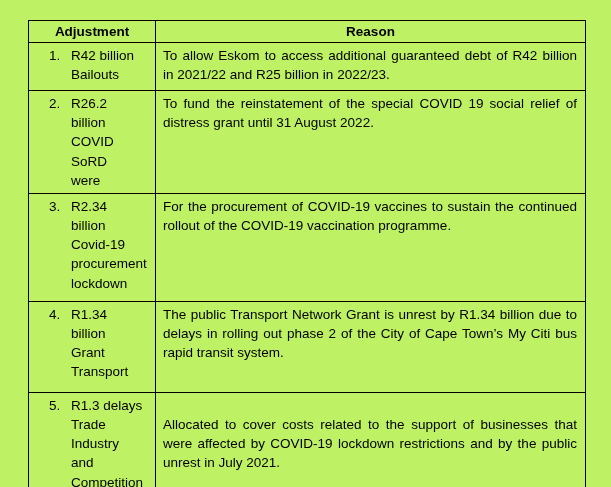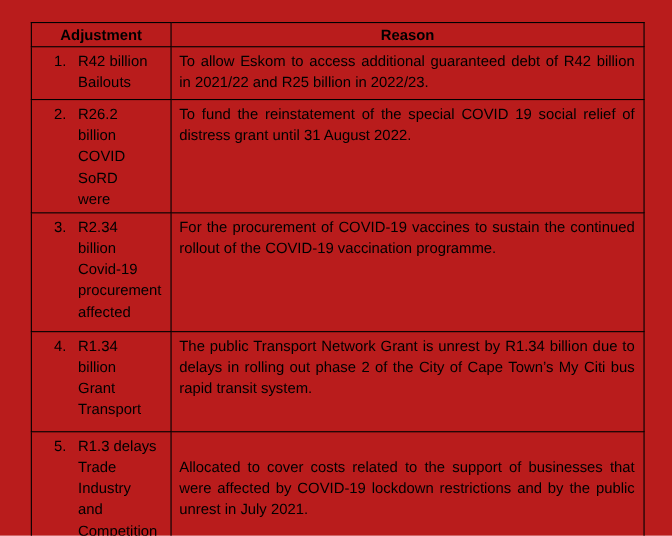--- a/index.html
+++ b/index.html
@@ -7,21 +7,21 @@
     padding: 0;
     background: #ffffff;
     font-family: "Liberation Sans", "DejaVu Sans", sans-serif;
     color: #000000;
   }
   .page {
     width: 611px;
     height: 487px;
     box-sizing: border-box;
     padding: 20px 0 0 28px;
-    background: #b91c1c;
+    background: #bef264;
   }
   table.adjustments {
     border-collapse: collapse;
     table-layout: fixed;
     width: 557px;
     font-size: 13.5px;
     line-height: 1.42;
   }
   table.adjustments col.col-adj { width: 127px; }
   table.adjustments col.col-reason { width: 430px; }
@@ -109,21 +109,21 @@
 
     <tr class="row-3">
       <td class="adj-cell">
         <div class="adj-inner">
           <span class="num">3.</span>
           <span class="adj-lines">
             <span class="line bold">R2.34</span>
             <span class="line bold">billion</span>
             <span class="line">Covid-19</span>
             <span class="line">procurement</span>
-            <span class="line">affected</span>
+            <span class="line">lockdown</span>
           </span>
         </div>
       </td>
       <td class="reason-cell">
         <span>For the procurement of COVID-19 vaccines to sustain the continued rollout of the COVID-19 vaccination programme.</span>
       </td>
     </tr>
 
     <tr class="row-4">
       <td class="adj-cell">

